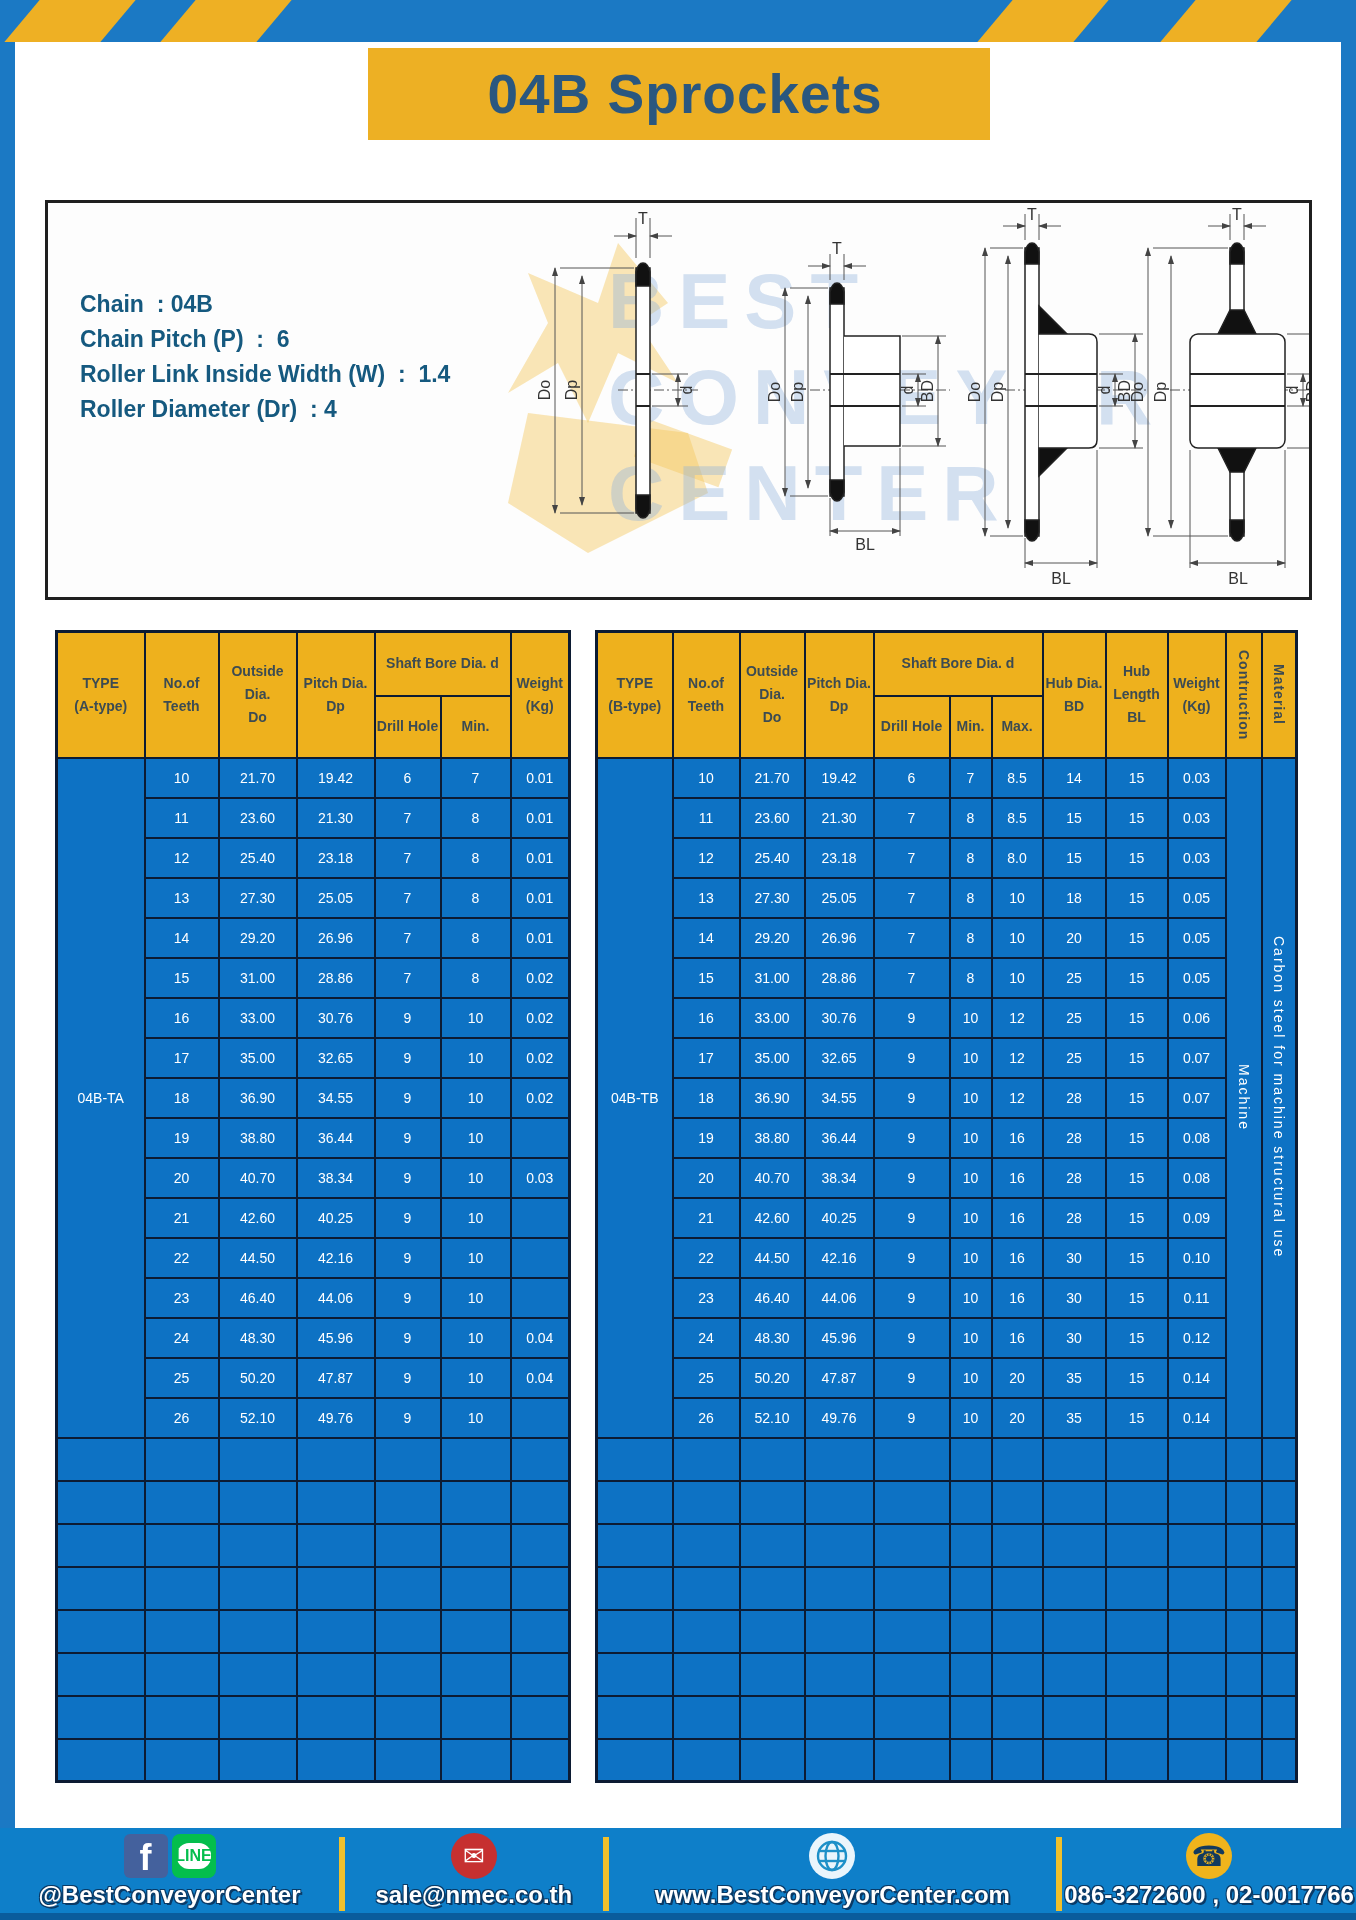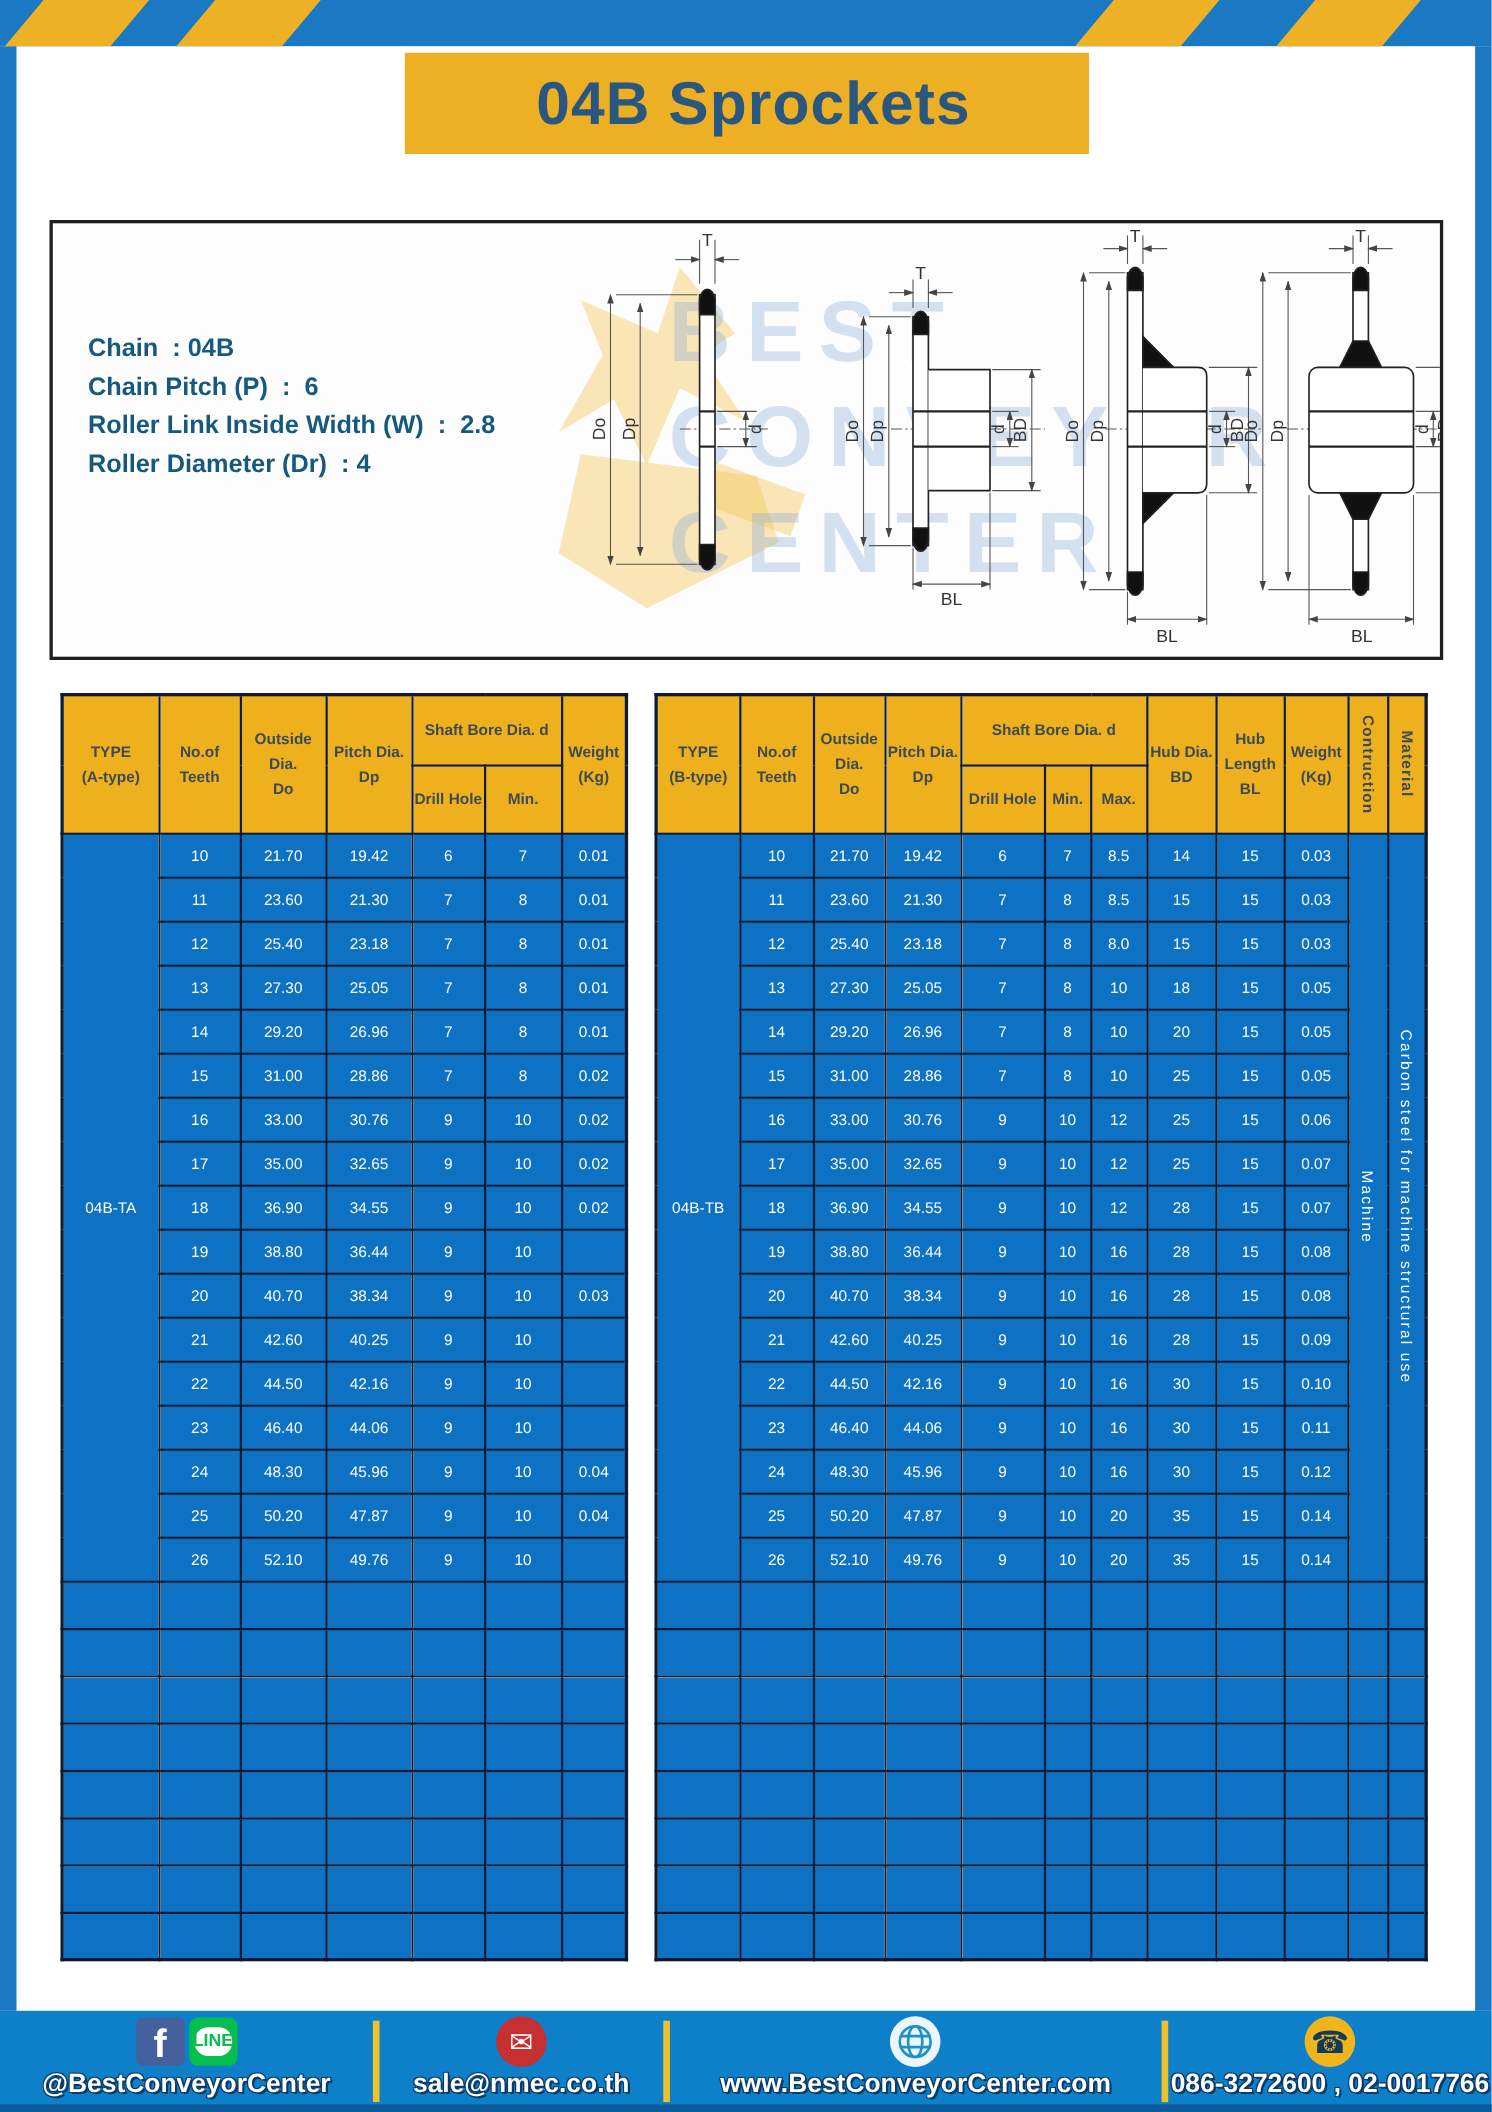--- a/index.html
+++ b/index.html
@@ -17,21 +17,21 @@
   .title-box { position:absolute; left:368px; top:48px; width:622px; height:92px; background:#edb024;
     display:flex; align-items:center; justify-content:center; z-index:7;padding-left:12px; }
   .title-box span { font-size:55px; font-weight:800; color:#2a577f; letter-spacing:1px; }
   
   .spec-box { position:absolute; left:45px; top:200px; width:1267px; height:400px; background:#fdfdfd;
     border:3px solid #1f1f1f; z-index:4; overflow:hidden; }
   .watermark { position:absolute; left:420px; top:20px; width:760px; height:360px; pointer-events:none; }
   .wm-text { position:absolute; left:140px; top:30px; font-size:78px; font-weight:800; letter-spacing:14px;
     color:rgba(143,177,219,0.38); line-height:96px; white-space:nowrap; }
   .wm-shape { position:absolute; left:0; top:10px; }
-  .specs { position:absolute; left:32px; top:96px; z-index:3; }
+  .specs { position:absolute; left:32px; top:84px; z-index:3; }
   .specs div { font-size:23px; font-weight:700; color:#15597f; line-height:35px; white-space:pre; }
   .drawings { position:absolute; left:482px; top:3px; z-index:2; }
   
   .tbl-wrap { position:absolute; top:630px; z-index:4; }
   #tableA { left:55px; } #tableB { left:595px; }
   table.sproc { border-collapse:collapse; table-layout:fixed; border:3px solid #0c1b33; }
   table.sproc th, table.sproc td { border:2px solid #0c1b33; padding:0; text-align:center; vertical-align:middle; overflow:hidden; }
   table.sproc th { background:#eeb11d; color:#3c4b52; font-size:14px; font-weight:700; line-height:1.65; }
   table.sproc td { background:#0d72c4; color:#ffffff; font-size:14px; }
   table.sproc tr.h1 { height:64px; } table.sproc tr.h2 { height:62px; }
@@ -85,21 +85,21 @@
         <polygon points="60,180 220,200 240,260 120,320 40,270"></polygon>
         <rect x="170" y="200" width="90" height="40" transform="rotate(20 215 220)"></rect>
       </g>
     </svg>
     <div class="wm-text">BEST<br>CONVEYOR<br>CENTER</div>
   </div>
 
   <div class="specs">
     <div>Chain  : 04B</div>
     <div>Chain Pitch (P)  :  6</div>
-    <div>Roller Link Inside Width (W)  :  2.8</div>
+    <div>Roller Link Inside Width (W)  :  1.4</div>
     <div>Roller Diameter (Dr)  : 4</div>
   </div>
 
   <svg class="drawings" width="825" height="390" viewBox="0 0 825 390">
     <defs>
       <marker id="ar" markerWidth="9" markerHeight="8" refX="8" refY="3" orient="auto-start-reverse">
         <path d="M0,0 L9,3 L0,6 z" fill="#444"></path>
       </marker>
     </defs>
     <g stroke="#555" stroke-width="1" fill="none">

